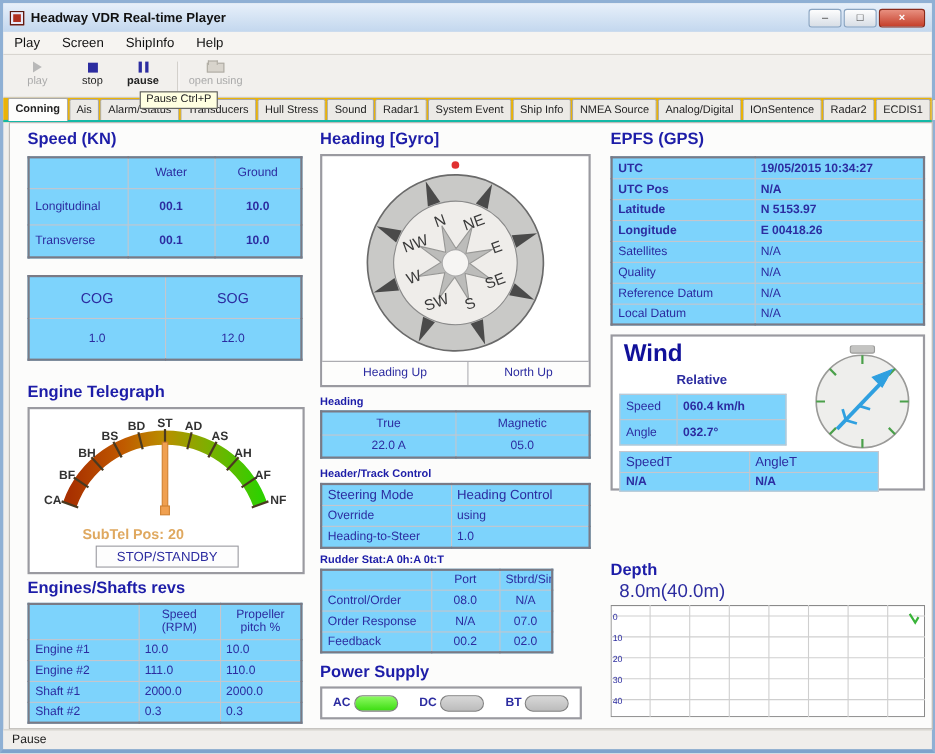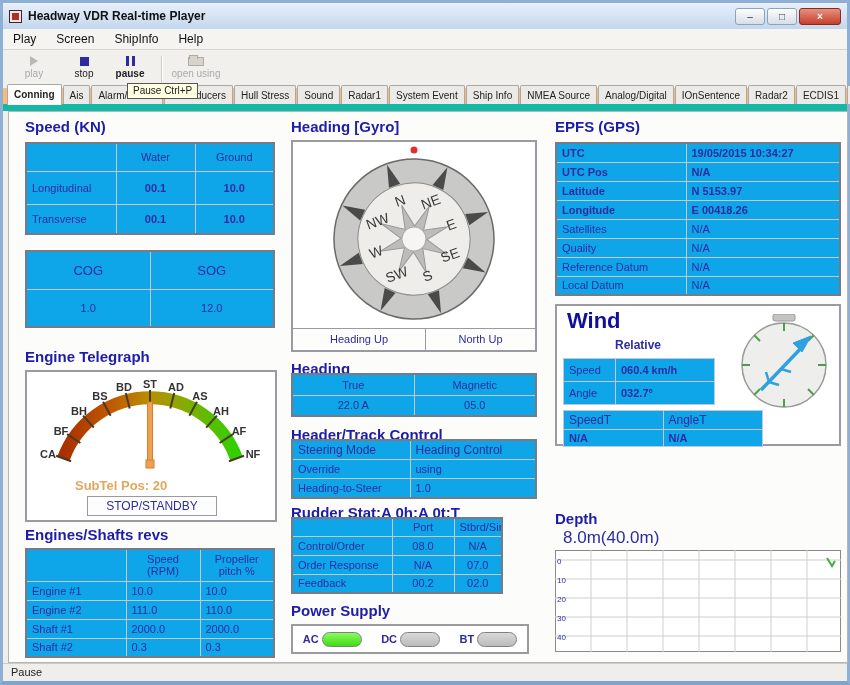--- a/index.html
+++ b/index.html
@@ -40,31 +40,31 @@
   .ticks.top { top:0; } .ticks.bottom { bottom:0; }
   #slider .track { position:absolute; left:6px; right:4px; top:12px; height:1px; background:#888; }
   #slider .handle { position:absolute; left:2px; top:6px; width:9px; height:14px;
     background:linear-gradient(#fafafa,#cfcdc8); border:1px solid #888; }
   #time-box { position:absolute; left:585px; top:53px; width:180px; font-size:11px; color:#5a5a5a; line-height:13px; }
   
   #tooltip { position:absolute; left:124px; top:80px; height:16px; padding:1px 5px;
     background:#ffffe1; border:1px solid #555; font-size:10px; color:#222; z-index:50; white-space:nowrap; }
   
   #tabbar { position:absolute; left:0; top:86px; right:0; height:22px; display:flex; align-items:flex-end;
-    padding-left:4px; border-bottom:7px solid #14b8a6; background:#fdba74; }
+    padding-left:4px; border-bottom:2px solid #14b8a6; background:#eab308; }
   .tab { font-size:10px; color:#222; padding:4px 6px 3px; border:1px solid #a8a8a8; border-bottom:none;
     background:#eceae6; white-space:nowrap; border-radius:2px 2px 0 0; margin-right:1px; }
   .tab.active { background:#fdfdfc; font-weight:bold; padding-bottom:5px; position:relative; top:1px; }
   
   #content { position:absolute; left:5px; top:108px; width:840px; height:552px; background:#fcfcfb;
     border:1px solid #b8b6b2; }
   .abs { position:absolute; }
   .ptitle { font-size:15px; font-weight:bold; color:#1d1da8; }
-  .stitle { font-size:15px; font-weight:bold; color:#1d1da8; }
-  table.t { border-collapse:collapse; table-layout:fixed; width:100%; background:#0ea5e9; border:2px solid #7a7a85; }
+  .stitle { font-size:10px; font-weight:bold; color:#1d1da8; }
+  table.t { border-collapse:collapse; table-layout:fixed; width:100%; background:#7dd3fc; border:2px solid #7a7a85; }
   table.t td { border:1px solid #c6c6cc; color:#2c2ca0; font-size:11px; padding:2px 5px;
     overflow:hidden; white-space:nowrap; }
   td.c { text-align:center; } td.b { font-weight:bold; } td.dim { color:#6a6ab8; }
   .pre { white-space:pre-line !important; }
   .panel { background:#fff; border:2px solid #9a9aa0; }
   
   #subtel { position:absolute; left:48px; top:106px; font-size:13px; color:#dfa85f; font-weight:bold; }
   #stop-standby { position:absolute; left:60px; top:124px; width:130px; height:20px; background:#fdfdfd;
     border:1px solid #9a9aa0; color:#2c2ca0; font-size:12px; text-align:center; line-height:18px; }
   
@@ -492,21 +492,21 @@
             <tr style="height:23px">
           <td>Speed</td>
           <td class="b">060.4 km/h</td>
         </tr>
         <tr style="height:23px">
           <td>Angle</td>
           <td class="b">032.7°</td>
         </tr>
       </tbody>
         </table>
-      <table class="t abs" style="left:6px;top:104px;width:200px;border-width:1px">
+      <table class="t abs" style="left:6px;top:104px;width:236px;border-width:1px">
         <tbody>
             <tr style="height:16px">
           <td style="font-size:12px">SpeedT</td>
           <td style="font-size:12px">AngleT</td>
         </tr>
         <tr style="height:16px">
           <td class="b">N/A</td>
           <td class="b">N/A</td>
         </tr>
       </tbody>

